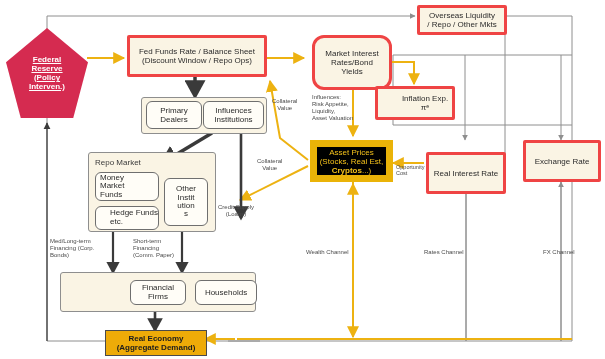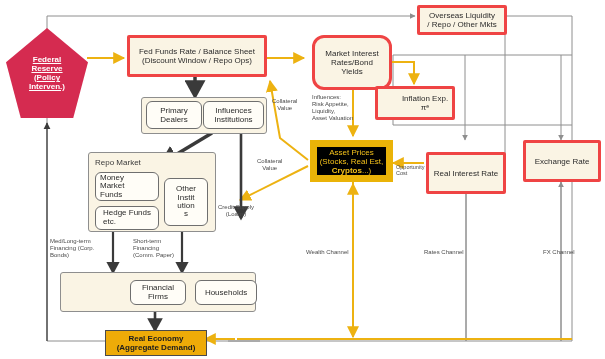--- a/index.html
+++ b/index.html
@@ -162,21 +162,21 @@
 
   <div class="node grp" style="left:88px;top:152px;width:128px;height:80px;"></div>
   <div class="grphdr t8" style="left:95px;top:158px;">Repo Market</div>
   <div class="subbox t8" style="left:95px;top:172px;width:64px;height:29px;text-align:left;justify-content:flex-start;padding-left:4px;line-height:1.05;">
     <div>
       <div>Money</div>
       <div>Market</div>
       <div>Funds</div>
     </div>
   </div>
-  <div class="subbox t8" style="left:95px;top:206px;width:64px;height:24px;text-align:left;justify-content:center;padding-left:0;line-height:1.1;">
+  <div class="subbox t8" style="left:95px;top:206px;width:64px;height:24px;text-align:left;justify-content:flex-end;padding-left:0;line-height:1.1;">
     <div>
       <div>Hedge Funds</div>
       <div>etc.</div>
     </div>
   </div>
   <div class="subbox t8" style="left:164px;top:178px;width:44px;height:48px;line-height:1.05;">
     <div>
       <div>Other</div>
       <div>Instit</div>
       <div>ution</div>

